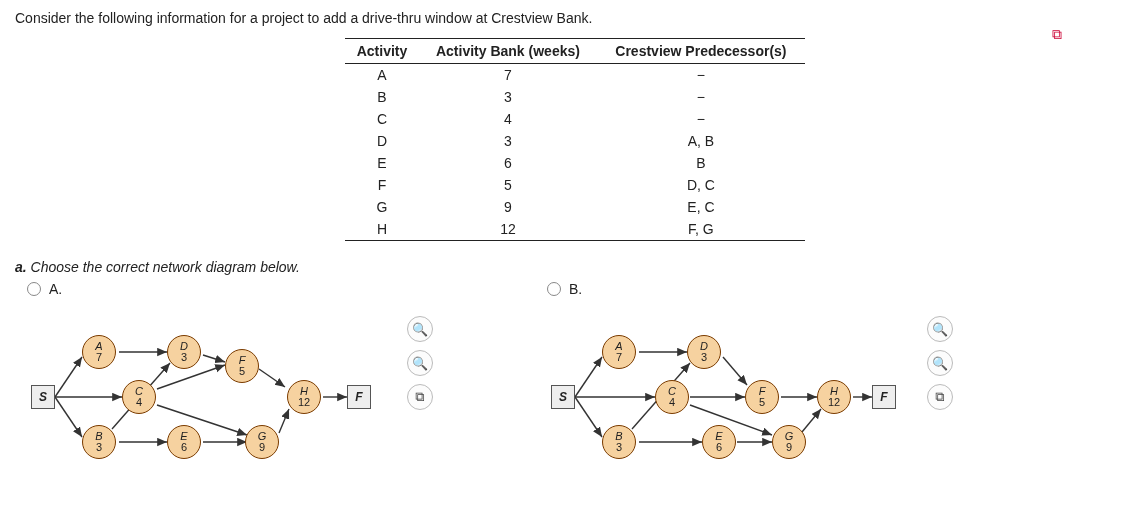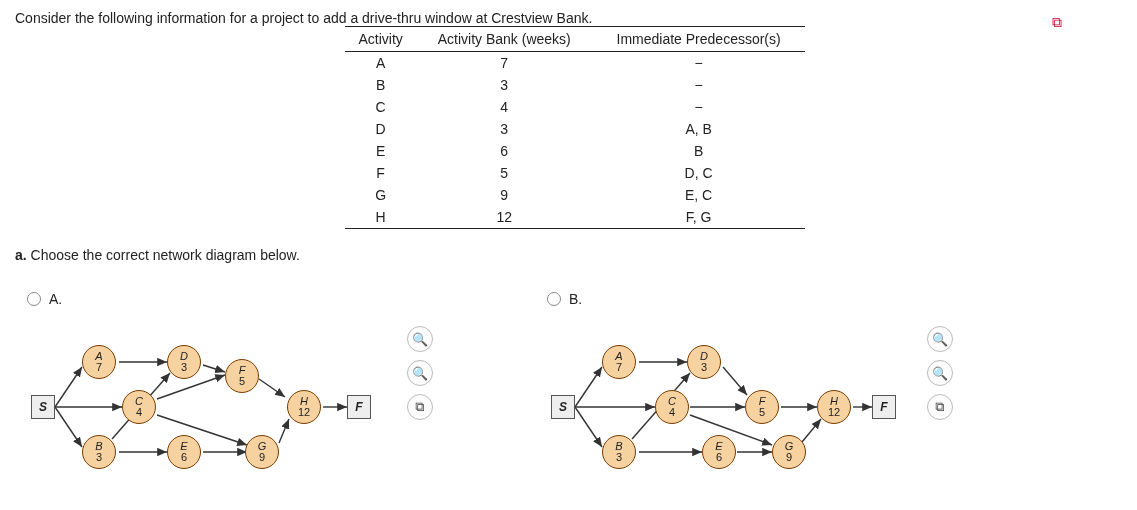--- a/index.html
+++ b/index.html
@@ -5,45 +5,45 @@
     * { box-sizing: border-box; }
     body {
       margin: 0;
       padding: 10px 15px;
       font-family: Arial, Helvetica, sans-serif;
       font-size: 14px;
       color: #222;
       background: #fff;
       width: 1137px;
     }
-    .intro { }
+    .intro { margin-bottom: 12px; }
     .table-wrap { margin-left: 330px; margin-bottom: 18px; position: relative; }
     .popup-icon {
       position: absolute;
       top: -12px;
       right: 60px;
       color: #c03;
       font-size: 14px;
     }
     table.activity {
       border-collapse: collapse;
       width: 460px;
     }
     table.activity th {
       padding: 4px 8px;
-      font-weight: normal;
+      font-weight: bold;
       border-top: 1px solid #222;
       border-bottom: 1px solid #222;
     }
     table.activity td {
       padding: 3px 8px;
       text-align: center;
     }
     table.activity tr.last td { border-bottom: 1px solid #222; }
-    .part-a { margin-bottom: 28px; }
+    .part-a { margin-bottom: 6px; font-style: italic; }
     .part-a b { font-weight: bold; }
     .options { display: flex; gap: 160px; padding-left: 12px; }
     .option { position: relative; }
     .opt-label { display: flex; align-items: center; gap: 8px; margin-bottom: 10px; font-size: 14px; }
     .radio {
       width: 14px; height: 14px; border: 1.5px solid #888; border-radius: 50%;
     }
     .diagram { position: relative; width: 360px; height: 170px; }
     .node {
       position: absolute;
@@ -78,21 +78,21 @@
 
 <div class="intro">Consider the following information for a project to add a drive-thru window at Crestview Bank.</div>
 
 <div class="table-wrap">
   <span class="popup-icon">⧉</span>
   <table class="activity">
     <thead>
       <tr>
         <th>Activity</th>
         <th>Activity Bank (weeks)</th>
-        <th>Immediate Predecessor(s)</th>
+        <th>Crestview Predecessor(s)</th>
       </tr>
     </thead>
     <tbody>
       <tr>
           <td>A</td>
           <td>7</td>
           <td>−</td>
         </tr>
       <tr>
           <td>B</td>

